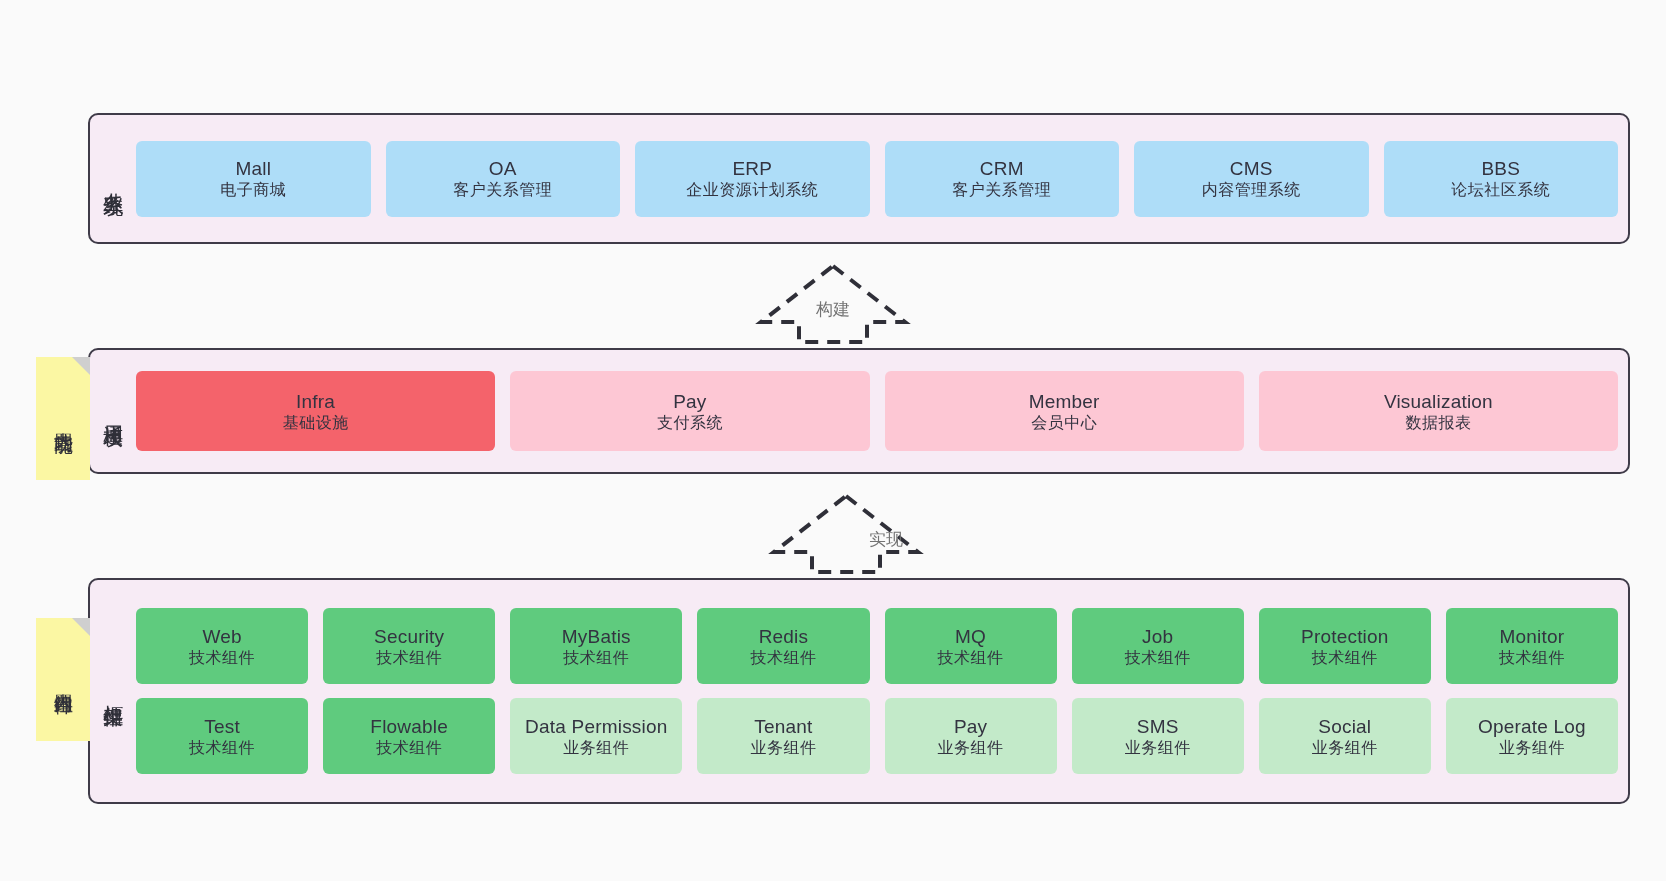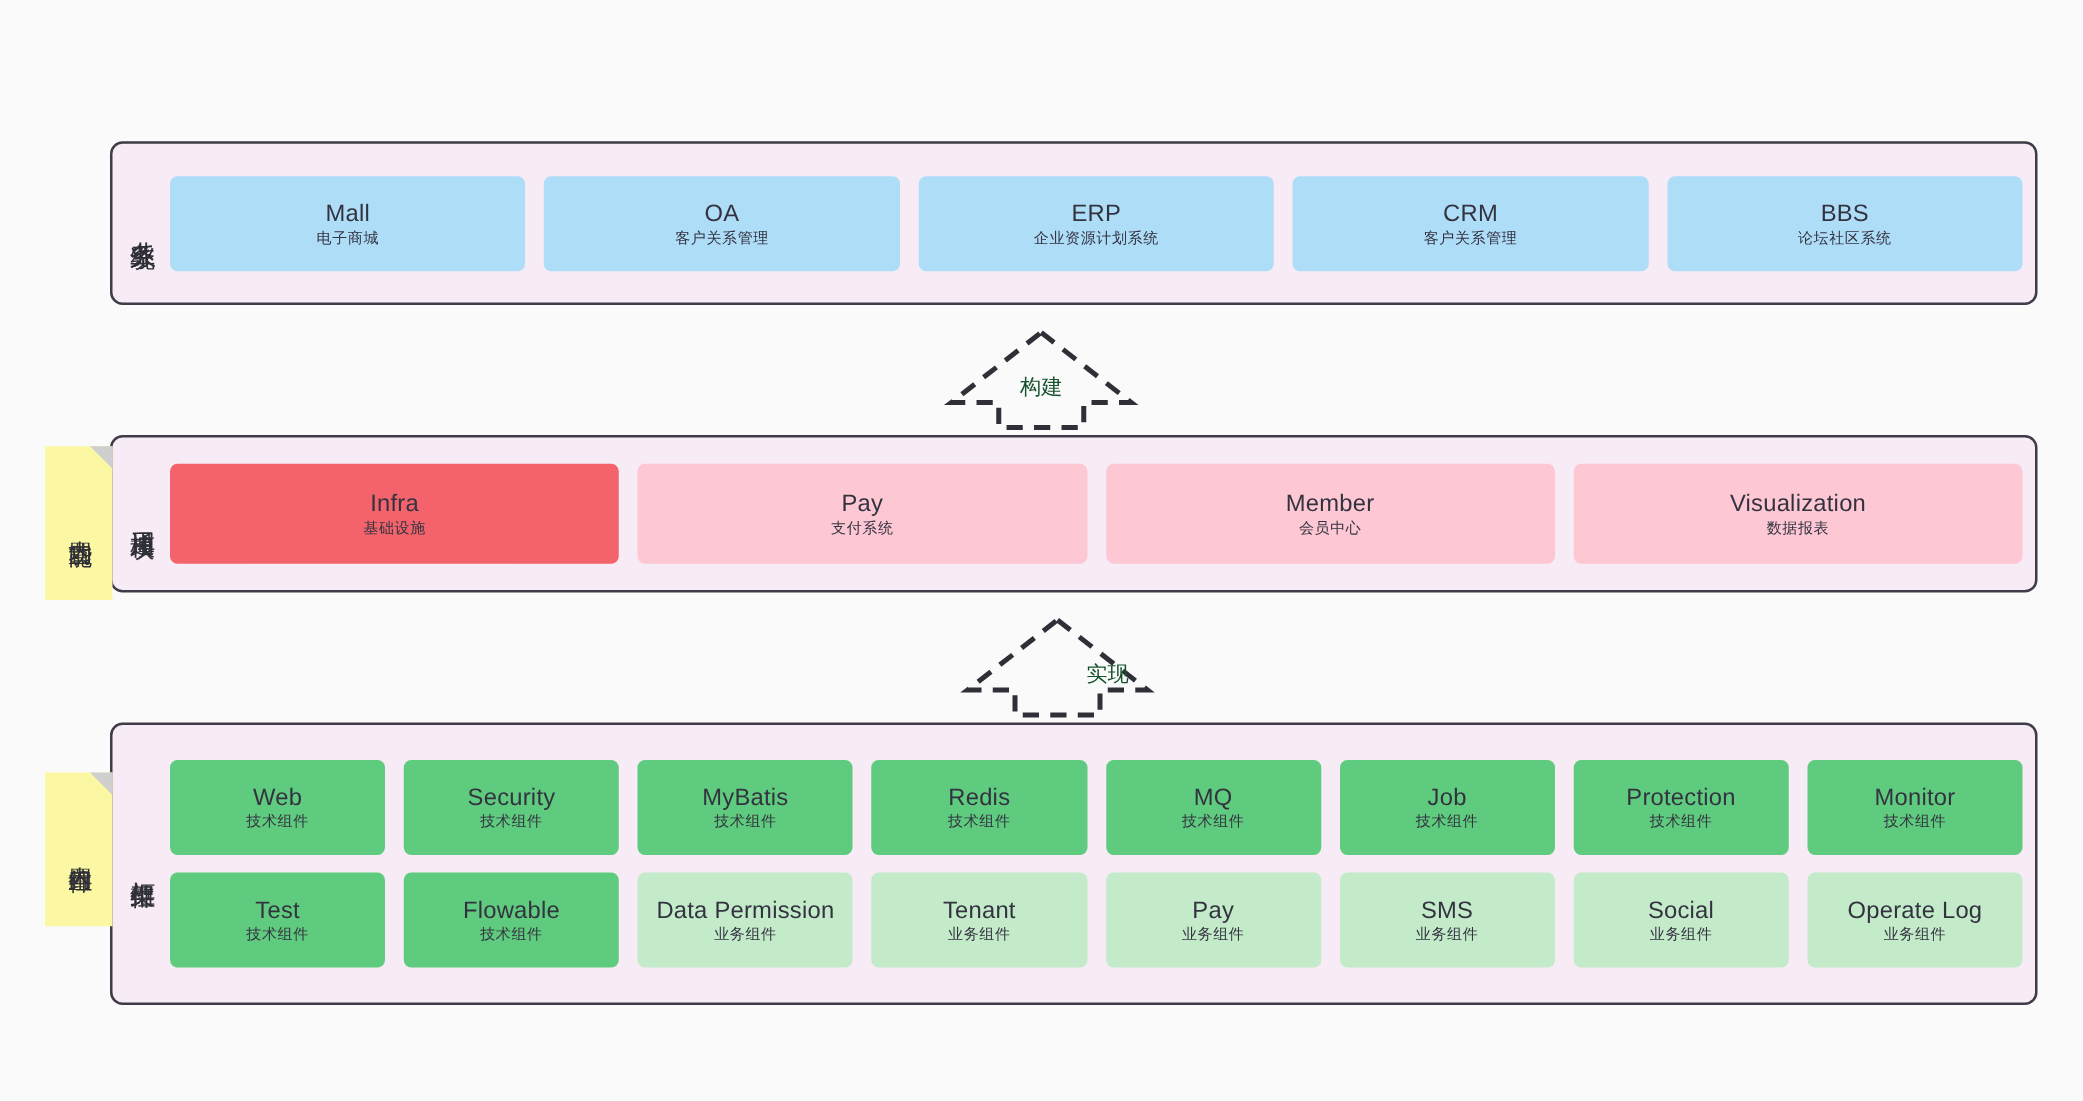--- a/index.html
+++ b/index.html
@@ -79,21 +79,21 @@
     box-sizing: border-box;
     padding: 4px 6px;
     min-width: 0;
   }
   .card .card-en {
     font-size: 19px;
     letter-spacing: .2px;
     white-space: normal;
   }
   .card .card-cn {
-    font-size: 12px;
+    font-size: 16px;
     letter-spacing: .5px;
   }
 
   .card.blue        { background: #aeddf8; height: 76px; }
   .card.red         { background: #f4636b; height: 80px; }
   .card.pink        { background: #fdc7d4; height: 80px; }
   .card.green       { background: #5fcb7e; height: 76px; }
   .card.lightgreen  { background: #c3eac9; height: 76px; }
 
   
@@ -129,21 +129,21 @@
   .arrow {
     position: absolute;
     z-index: 2;
   }
   .arrow svg { display: block; overflow: visible; }
   .arrow .arrow-label {
     position: absolute;
     left: 50%;
     transform: translateX(-50%);
     font-size: 17px;
-    color: #14532d;
+    color: #737373;
     background: transparent;
     white-space: nowrap;
     user-select: none;
   }
 </style>
 </head>
 <body>
 
 <div id="diagram-root">
 
@@ -159,20 +159,24 @@
           <span class="card-en">OA</span>
           <span class="card-cn">客户关系管理</span>
         </div>
         <div class="card blue">
           <span class="card-en">ERP</span>
           <span class="card-cn">企业资源计划系统</span>
         </div>
         <div class="card blue">
           <span class="card-en">CRM</span>
           <span class="card-cn">客户关系管理</span>
+        </div>
+        <div class="card blue">
+          <span class="card-en">CMS</span>
+          <span class="card-cn">内容管理系统</span>
         </div>
         <div class="card blue">
           <span class="card-en">BBS</span>
           <span class="card-cn">论坛社区系统</span>
         </div>
       </div>
     </div>
   </div>
 
   <div class="arrow" id="arrow-build" style="left:757px; top:262px; width:152px; height:82px;">

